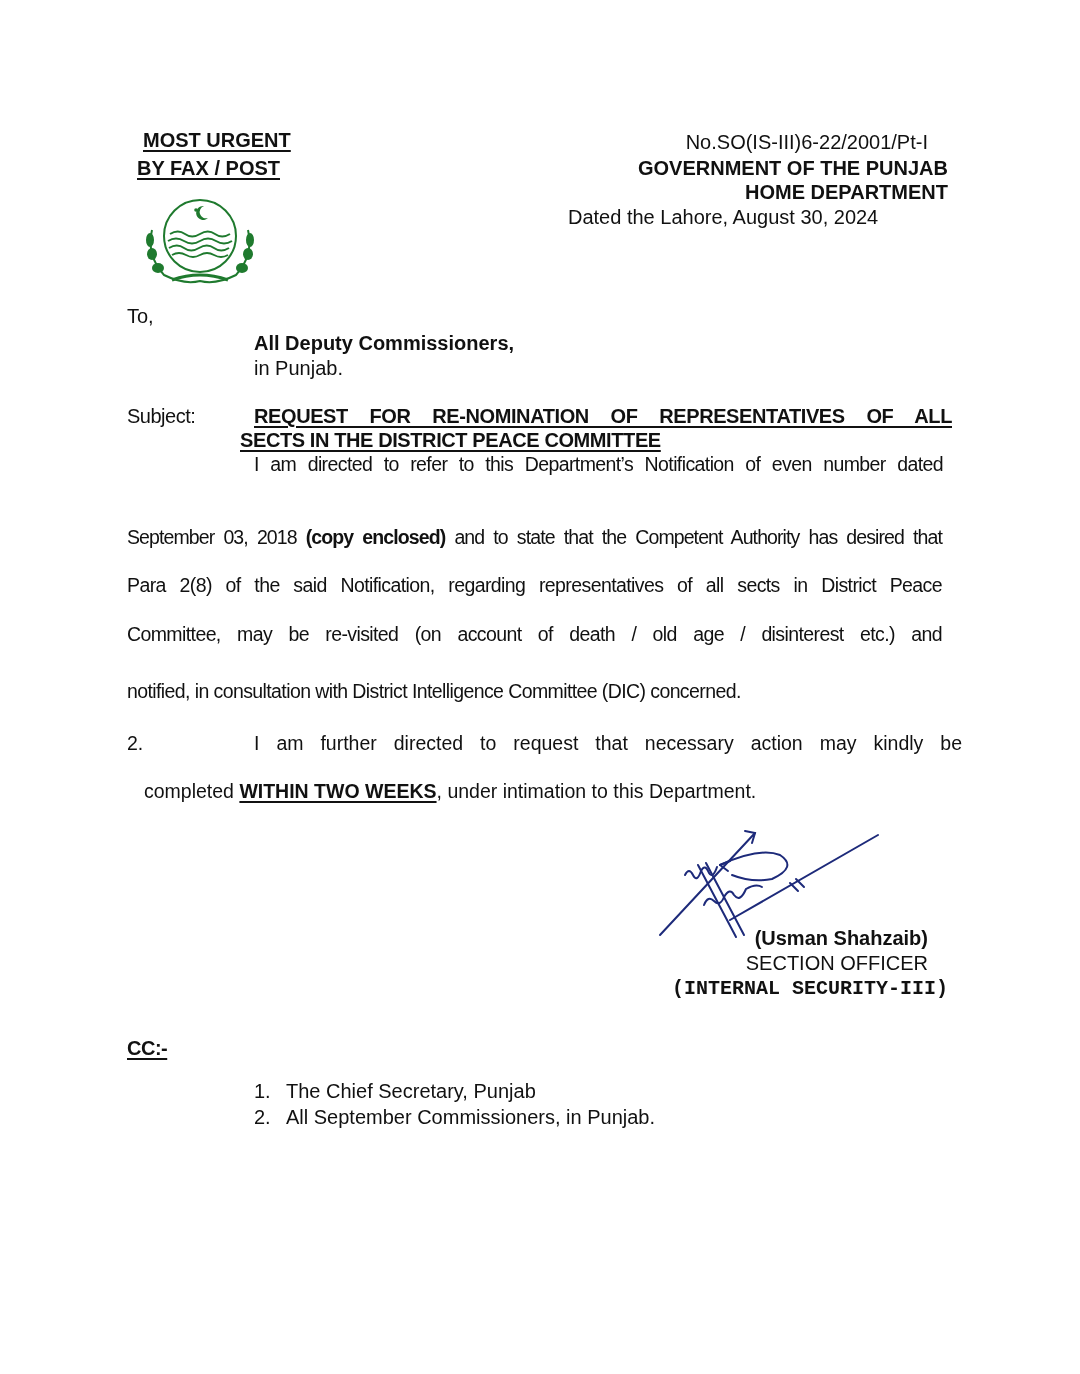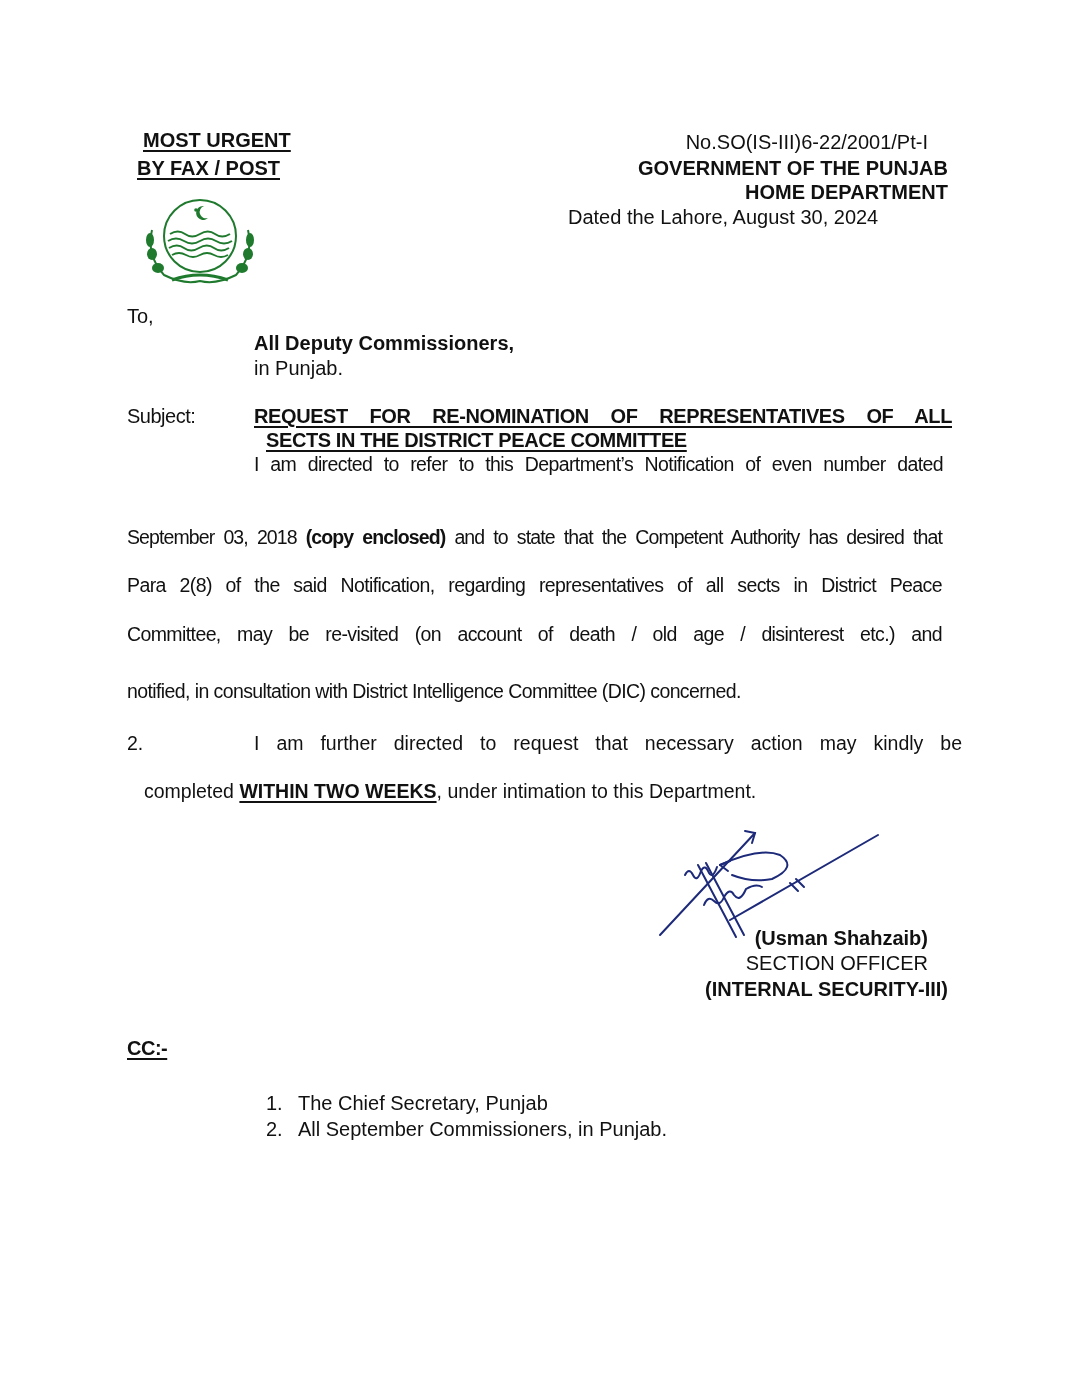--- a/index.html
+++ b/index.html
@@ -7,21 +7,21 @@
          font-family:"Liberation Sans", sans-serif; color:#111; }
   .abs { position:absolute; }
   .b { font-weight:bold; }
   .u { text-decoration:underline; text-decoration-thickness:2px; text-underline-offset:3px; }
   .t20 { font-size:20px; line-height:24px; }
   .t19 { font-size:19.5px; }
   .center { text-align:right;margin-left:43px; }
   .body-line { position:absolute; left:127px; width:815px; font-size:19.5px; letter-spacing:-0.6px;
                text-align:justify; text-align-last:justify; white-space:nowrap; }
   .body-line.last { text-align-last:left; }
-  .cc-list { list-style:none; margin:12px; padding:0; }
+  .cc-list { list-style:none; margin:0; padding:0; }
   .cc-list li { font-size:20px; line-height:26px; }
   .cc-num { display:inline-block; width:32px; }
 </style>
 </head>
 <body>
 
 <div class="abs b u t20" style="left:143px; top:128px;">MOST URGENT</div>
 <div class="abs b u t20" style="left:137px; top:156px;">BY FAX / POST</div>
 
 <div class="abs" style="left:142px; top:190px; width:116px; height:100px;">
@@ -52,21 +52,21 @@
 <div class="abs t20 b center" style="left:540px; top:156px; width:365px;">GOVERNMENT OF THE PUNJAB</div>
 <div class="abs t20 b center" style="left:540px; top:180px; width:365px;">HOME DEPARTMENT</div>
 <div class="abs t20" style="left:568px; top:205px;">Dated the Lahore, August 30, 2024</div>
 
 <div class="abs t20" style="left:127px; top:304px;">To,</div>
 <div class="abs t20 b" style="left:254px; top:331px;">All Deputy Commissioners,</div>
 <div class="abs t20" style="left:254px; top:356px;">in Punjab.</div>
 
 <div class="abs t20" style="left:127px; top:404px; letter-spacing:-0.5px;">Subject:</div>
 <div class="abs t20 b u" style="left:254px; top:404px; width:698px; text-align:justify; text-align-last:justify; white-space:nowrap; letter-spacing:-0.4px;">REQUEST FOR RE-NOMINATION OF REPRESENTATIVES OF ALL</div>
-<div class="abs t20 b u" style="left:266px; top:428px; letter-spacing:-0.4px;">SECTS IN THE DISTRICT PEACE COMMITTEE</div>
+<div class="abs t20 b u" style="left:240px; top:428px; letter-spacing:-0.4px;">SECTS IN THE DISTRICT PEACE COMMITTEE</div>
 
 <div class="body-line" style="left:254px; width:689px; top:453px;">I am directed to refer to this Department’s Notification of even number dated</div>
 <div class="body-line" style="top:526px; letter-spacing:-0.9px;"><span>September 03, 2018 </span><span class="b">(copy enclosed)</span><span> and to state that the Competent Authority has desired that</span></div>
 <div class="body-line" style="top:574px;">Para 2(8) of the said Notification, regarding representatives of all sects in District Peace</div>
 <div class="body-line" style="top:623px;">Committee, may be re-visited (on account of death / old age / disinterest etc.) and</div>
 <div class="body-line last" style="top:672px;margin-top:8px;">notified, in consultation with District Intelligence Committee (DIC) concerned.</div>
 
 <div class="abs t19" style="left:127px; top:732px;">2.</div>
 <div class="body-line" style="left:254px; width:708px; top:732px; letter-spacing:0;">I am further directed to request that necessary action may kindly be</div>
 <div class="abs t19" style="left:144px; top:780px;"><span>completed </span><span class="b u">WITHIN TWO WEEKS</span><span>, under intimation to this Department.</span></div>
@@ -82,19 +82,19 @@
       <path d="M64 80 q4 -10 10 -4 q6 6 10 -4 q6 -10 10 -2 q6 8 12 -6 q10 -6 16 -2"></path>
       <path d="M80 40 q40 -18 60 -10 q18 12 -8 24 q-20 4 -40 -4"></path>
       <path d="M80 40 L90 36 M80 40 L88 46"></path>
       <path d="M90 95 L238 10"></path>
       <path d="M150 58 l8 8 M156 54 l8 8"></path>
     </g>
   </svg>
 </div>
 <div class="abs t20 b center" style="left:640px; top:926px; width:245px;">(Usman Shahzaib)</div>
 <div class="abs t20 center" style="left:640px; top:951px; width:245px;">SECTION OFFICER</div>
-<div class="abs t20 b center" style="left:620px; top:977px; width:285px;">(INTERNAL SECURITY-III)</div>
+<div class="abs t20 b center" style="left:620px; top:977px; width:285px;font-family:Liberation Mono, monospace;">(INTERNAL SECURITY-III)</div>
 
 <div class="abs t20 b u" style="left:127px; top:1036px; letter-spacing:-0.5px;">CC:-</div>
 <ul class="cc-list abs" style="left:254px; top:1078px;">
   <li><span class="cc-num">1.</span><span>The Chief Secretary, Punjab</span></li>
   <li><span class="cc-num">2.</span><span>All September Commissioners, in Punjab.</span></li>
 </ul>
 
 </body></html>

